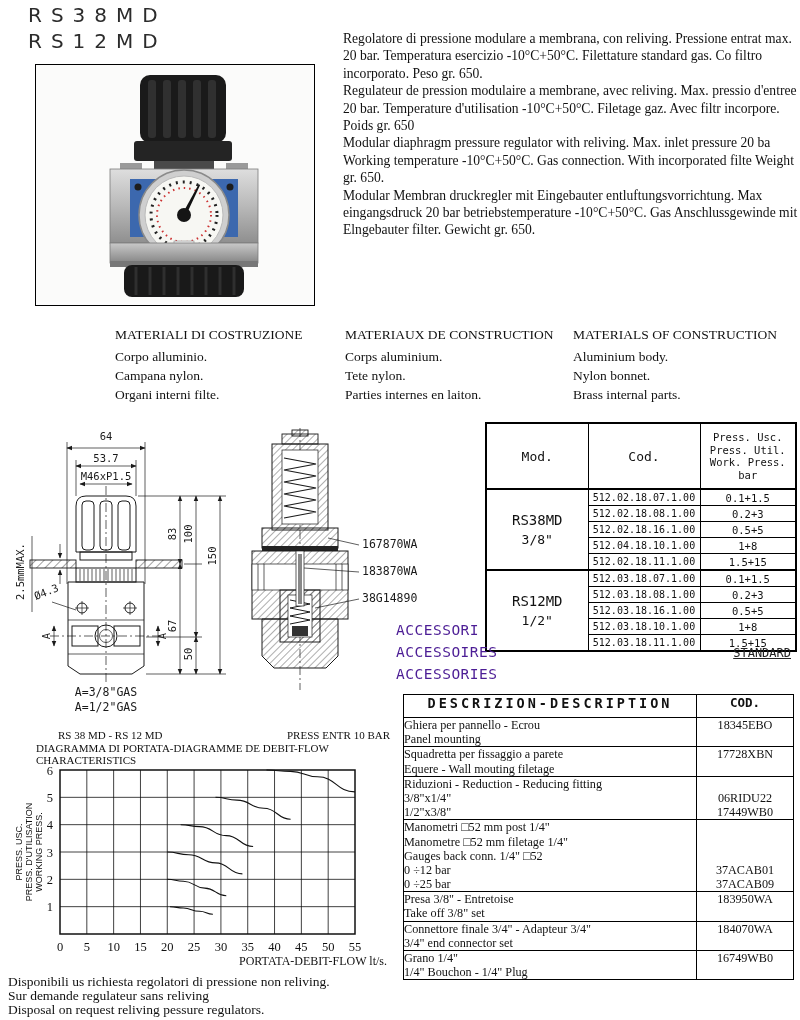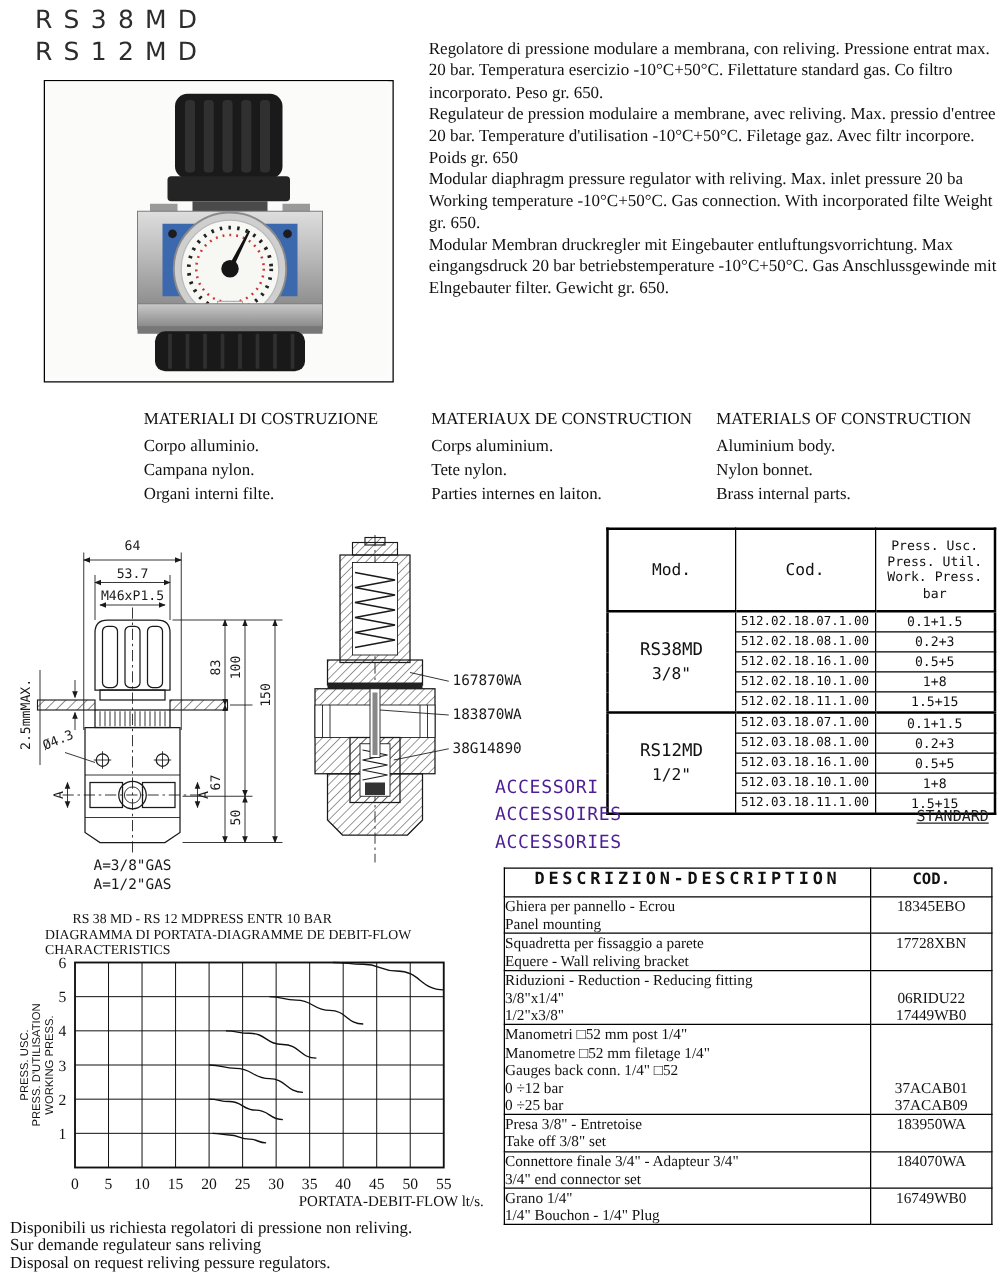--- a/index.html
+++ b/index.html
@@ -55,21 +55,21 @@
              border:1.5px solid #000;}
   .acc-table th,.acc-table td{border:1px solid #000;vertical-align:top;padding:0;}
   .acc-table th{height:22px;font-weight:bold;font-family:"DejaVu Sans Mono",monospace;}
   .acc-table .desc-head{font-size:13.5px;letter-spacing:3px;}
   .acc-table .cod-head{font-size:12.5px;}
   .desc-cell{padding:2px 2px 2px 64px;}
   .cod-cell{text-align:center;padding-top:2px;}
   .dl,.cl{height:14.2px;line-height:14.2px;font-size:12.2px;white-space:nowrap;}
 
   
-  .chart-head1{left:58px;top:729px;width:332px;display:flex;
+  .chart-head1{left:58px;top:729px;width:332px;display:flex;justify-content:space-between;
                font-size:11px;}
   .chart-title{left:36px;top:742px;width:356px;text-align:left;font-size:11px;}
   .chart-svg{left:12px;top:756px;}
   .grid{stroke:#111;stroke-width:0.8;}
   .plotframe{fill:none;stroke:#111;stroke-width:1.5;}
   .curve{fill:none;stroke:#111;stroke-width:1.1;}
   .tick{font:12.5px "Liberation Serif",serif;fill:#111;text-anchor:middle;}
   .ytick{text-anchor:end;}
   .ylab{font:9px "Liberation Sans",sans-serif;fill:#111;text-anchor:middle;}
   .xlab{font:12px "Liberation Serif",serif;fill:#111;text-anchor:end;}
@@ -293,21 +293,21 @@
     </tr>
     <tr>
           <td>512.02.18.08.1.00</td>
           <td class="press-val">0.2+3</td>
         </tr>
     <tr>
           <td>512.02.18.16.1.00</td>
           <td class="press-val">0.5+5</td>
         </tr>
     <tr>
-          <td>512.02.18.10.1.00</td>
+          <td>512.04.18.10.1.00</td>
           <td class="press-val">1+8</td>
         </tr>
     <tr>
           <td>512.02.18.11.1.00</td>
           <td class="press-val">1.5+15</td>
         </tr>
     <tr class="grp2">
       <td class="mod-cell" rowspan="5">
         <div>RS12MD</div>
         <div class="mod-size">1/2"</div>
@@ -356,21 +356,21 @@
             <div class="dl">Ghiera per pannello - Ecrou</div>
             <div class="dl">Panel mounting</div>
           </td>
       <td class="cod-cell">
             <div class="cl">18345EBO</div>
           </td>
     </tr>
     <tr>
       <td class="desc-cell">
             <div class="dl">Squadretta per fissaggio a parete</div>
-            <div class="dl">Equere - Wall reliving bracket</div>
+            <div class="dl">Equere - Wall mouting filetage</div>
           </td>
       <td class="cod-cell">
             <div class="cl">17728XBN</div>
           </td>
     </tr>
     <tr>
       <td class="desc-cell">
             <div class="dl">Riduzioni - Reduction - Reducing fitting</div>
             <div class="dl">3/8"x1/4"</div>
             <div class="dl">1/2"x3/8"</div>

